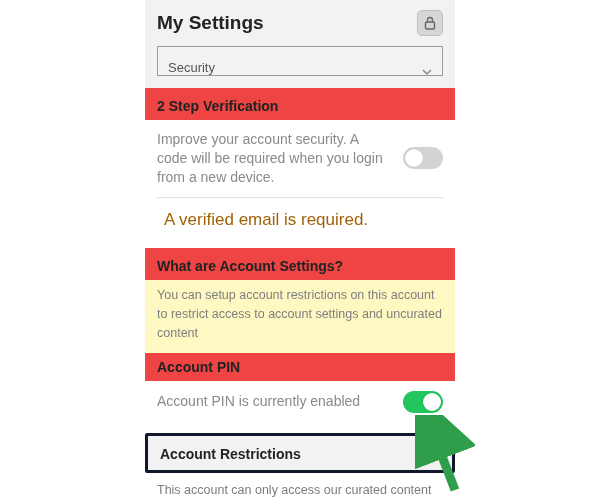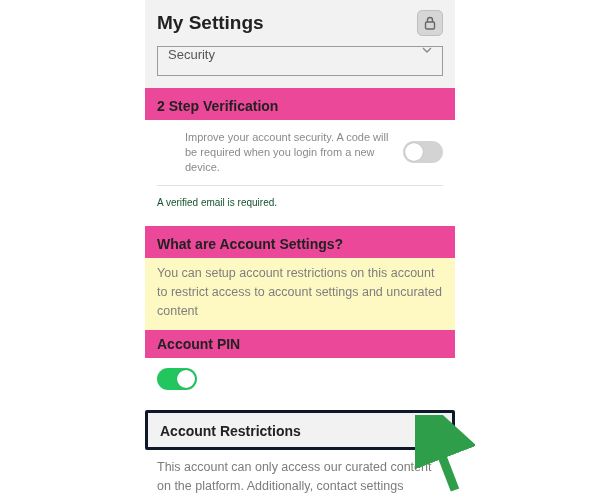--- a/index.html
+++ b/index.html
@@ -3,27 +3,27 @@
 <meta charset="utf-8">
 <style>
   * { box-sizing: border-box; margin: 0; padding: 0; }
   html, body { width: 600px; height: 500px; font-family: -apple-system, Helvetica, Arial, sans-serif; background: #fff; }
   .viewport { width: 600px; height: 500px; position: relative; }
   .panel { position: absolute; left: 145px; top: 0; width: 310px; }
   .header-row { display: flex; align-items: center; justify-content: space-between; padding: 10px 12px 6px; background: #f2f2f2; }
   .page-title { font-weight: 800; font-size: 19px; color: #222; }
   .lock-btn { width: 26px; height: 26px; background: #d6d6d6; border: 1px solid #bfbfbf; border-radius: 5px; display: flex; align-items: center; justify-content: center; cursor: pointer; }
   .select-row { padding: 4px 12px 12px; background: #f2f2f2; }
-  .select-box { border: 1px solid #9b9b9b; height: 30px; display: flex; align-items: flex-start; justify-content: space-between; padding: 0 10px; color: #555; font-size: 13px; cursor: pointer; background: #f2f2f2; }
+  .select-box { border: 1px solid #9b9b9b; height: 30px; display: flex; align-items: flex-end; justify-content: space-between; padding: 0 10px; color: #555; font-size: 13px; cursor: pointer; background: #f2f2f2; }
   .chevron { color: #777; }
-  .section-heading { font-weight: 700; font-size: 14px; color: #222; padding: 10px 12px 6px; background: #ec4899; }
+  .section-heading { font-weight: 700; font-size: 14px; color: #222; padding: 10px 12px 6px; background: #ef4444; }
   .card-white { background: #fff; padding: 10px 12px; }
   .row-flex { display: flex; align-items: center; justify-content: space-between; gap: 12px; }
-  .muted { color: #8a8a8a; font-size: 11px; line-height: 1.35; margin-left: 28px; }
-  .muted2 { color: #14532d; font-size: 10px; line-height: 1.45; }
+  .muted { color: #8a8a8a; font-size: 14px; line-height: 1.35; }
+  .muted2 { color: #a16207; font-size: 17px; line-height: 1.45; margin-left: 7px; }
   .divider { height: 1px; background: #e1e1e1; margin: 0 12px; }
   .body-text { color: #7e7e7e; font-size: 12.5px; line-height: 1.5; padding: 6px 12px 10px; background: #fef9c3; }
   .toggle { width: 40px; height: 22px; border-radius: 11px; position: relative; flex-shrink: 0; cursor: pointer; }
   .toggle .knob { position: absolute; width: 18px; height: 18px; border-radius: 50%; top: 2px; background: #fff; box-shadow: 0 0 1px rgba(0,0,0,0.3); }
   .toggle.off { background: #d3d3d3; }
   .toggle.off .knob { left: 2px; }
   .toggle.on { background: #22c55e; }
   .toggle.on .knob { right: 2px; }
   .footer-text { color: #7c7c7c; font-size: 12.5px; line-height: 1.5; padding: 8px 12px 4px; }
   .highlight-box { border: 3px solid #0f172a; border-radius: 2px; }
@@ -73,20 +73,21 @@
 
     <div style="height:6px;"></div>
 
     <div class="section-heading">What are Account Settings?</div>
     <div class="body-text">You can setup account restrictions on this account to restrict access to account settings and uncurated content</div>
 
     <div class="section-heading" style="padding-top:6px;">Account PIN</div>
 
     <div class="card-white">
       <div class="row-flex">
+        <div class="muted">Account PIN is currently enabled</div>
         <div class="toggle on">
             <div class="knob"></div>
           </div>
       </div>
     </div>
 
     <div style="height:10px;"></div>
 
     <div class="highlight-box">
       <div class="section-heading" style="background:#f2f2f2; padding:10px 12px 8px;">Account Restrictions</div>

